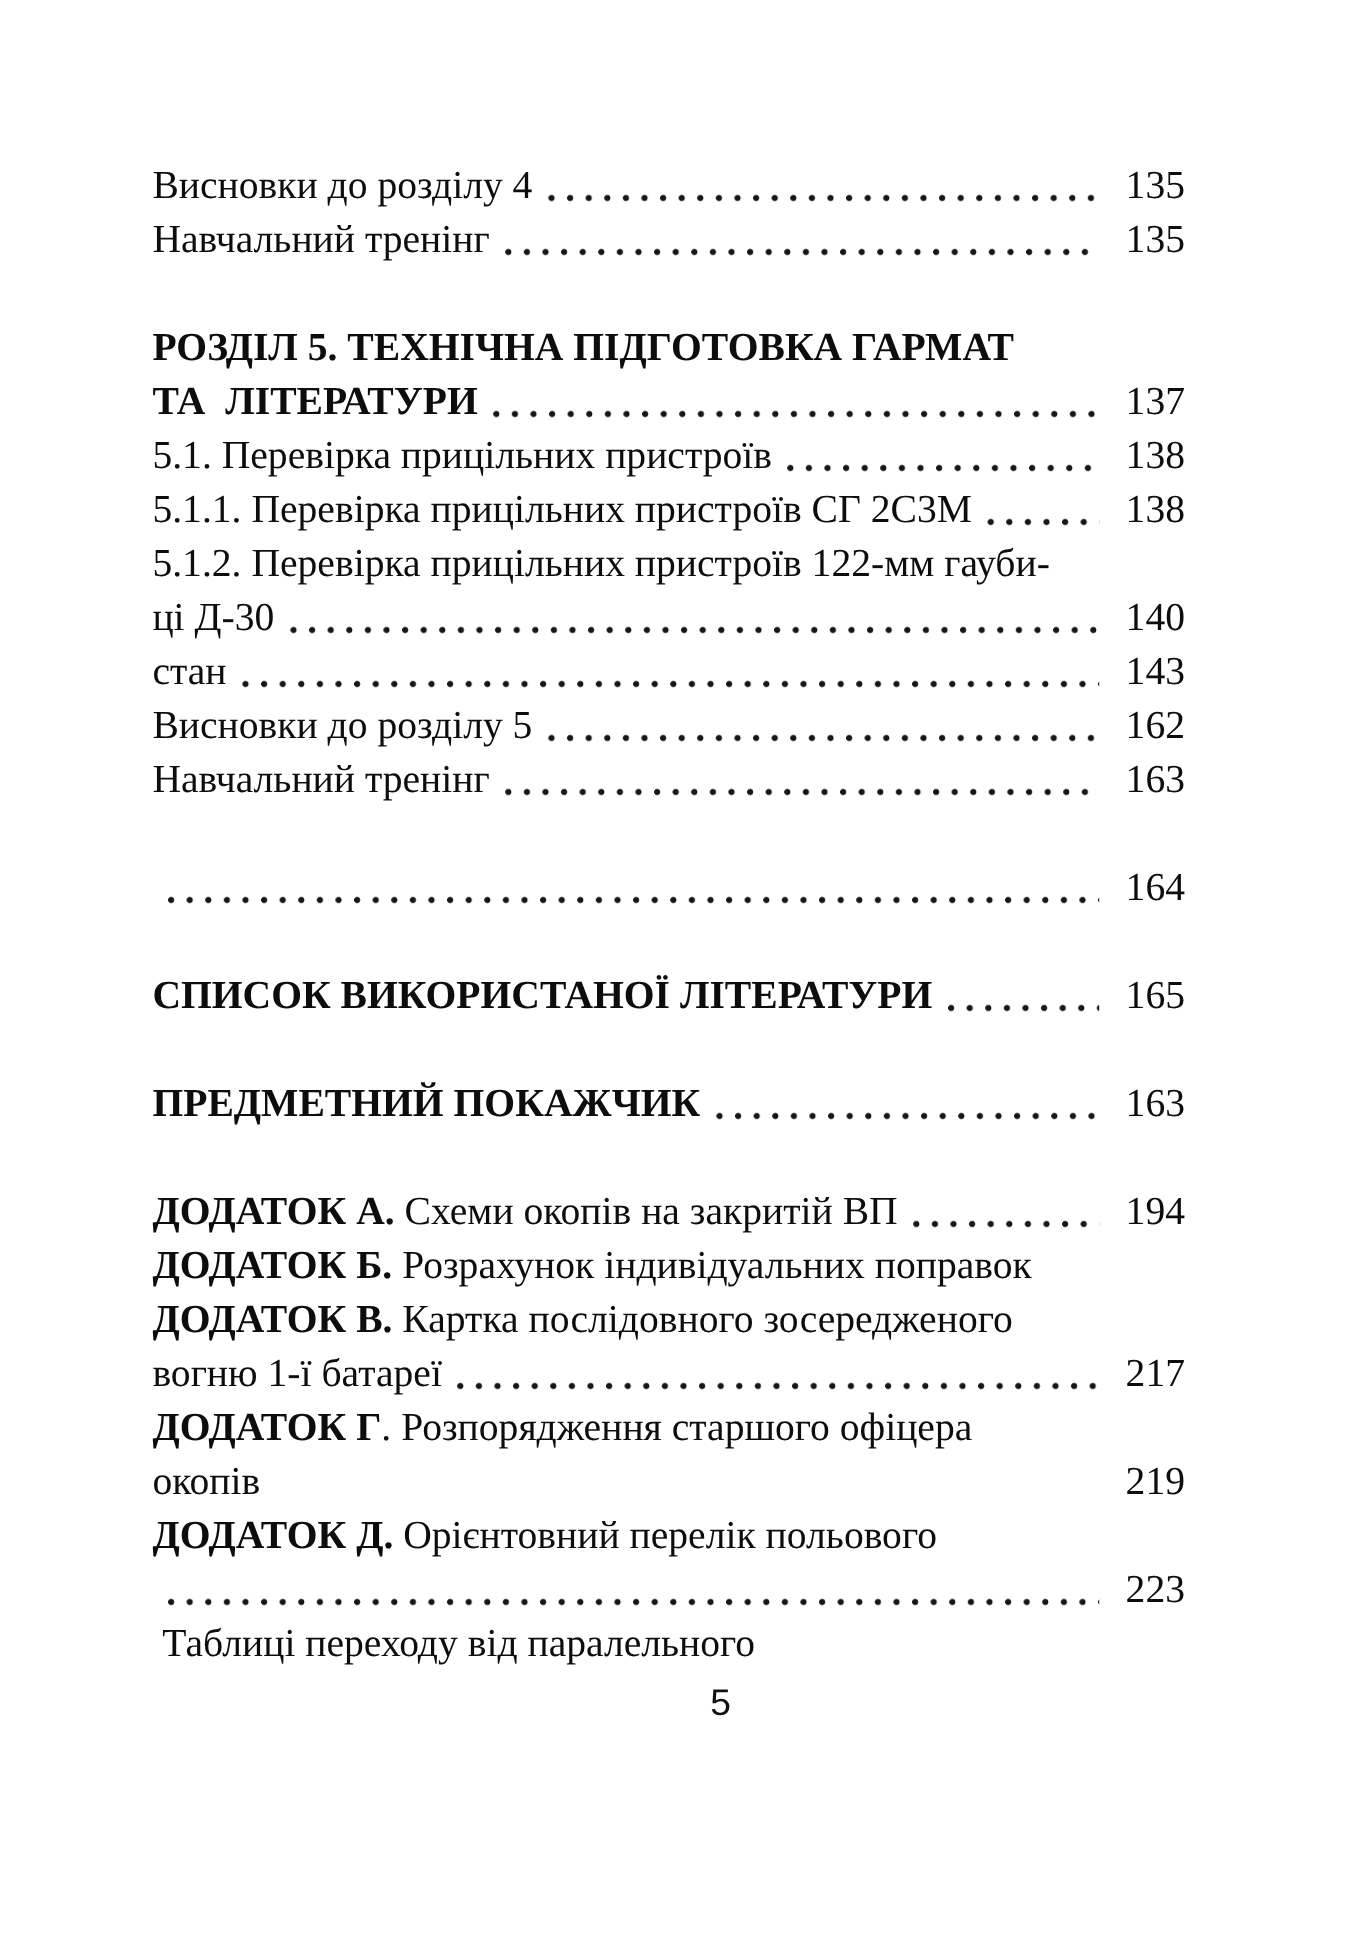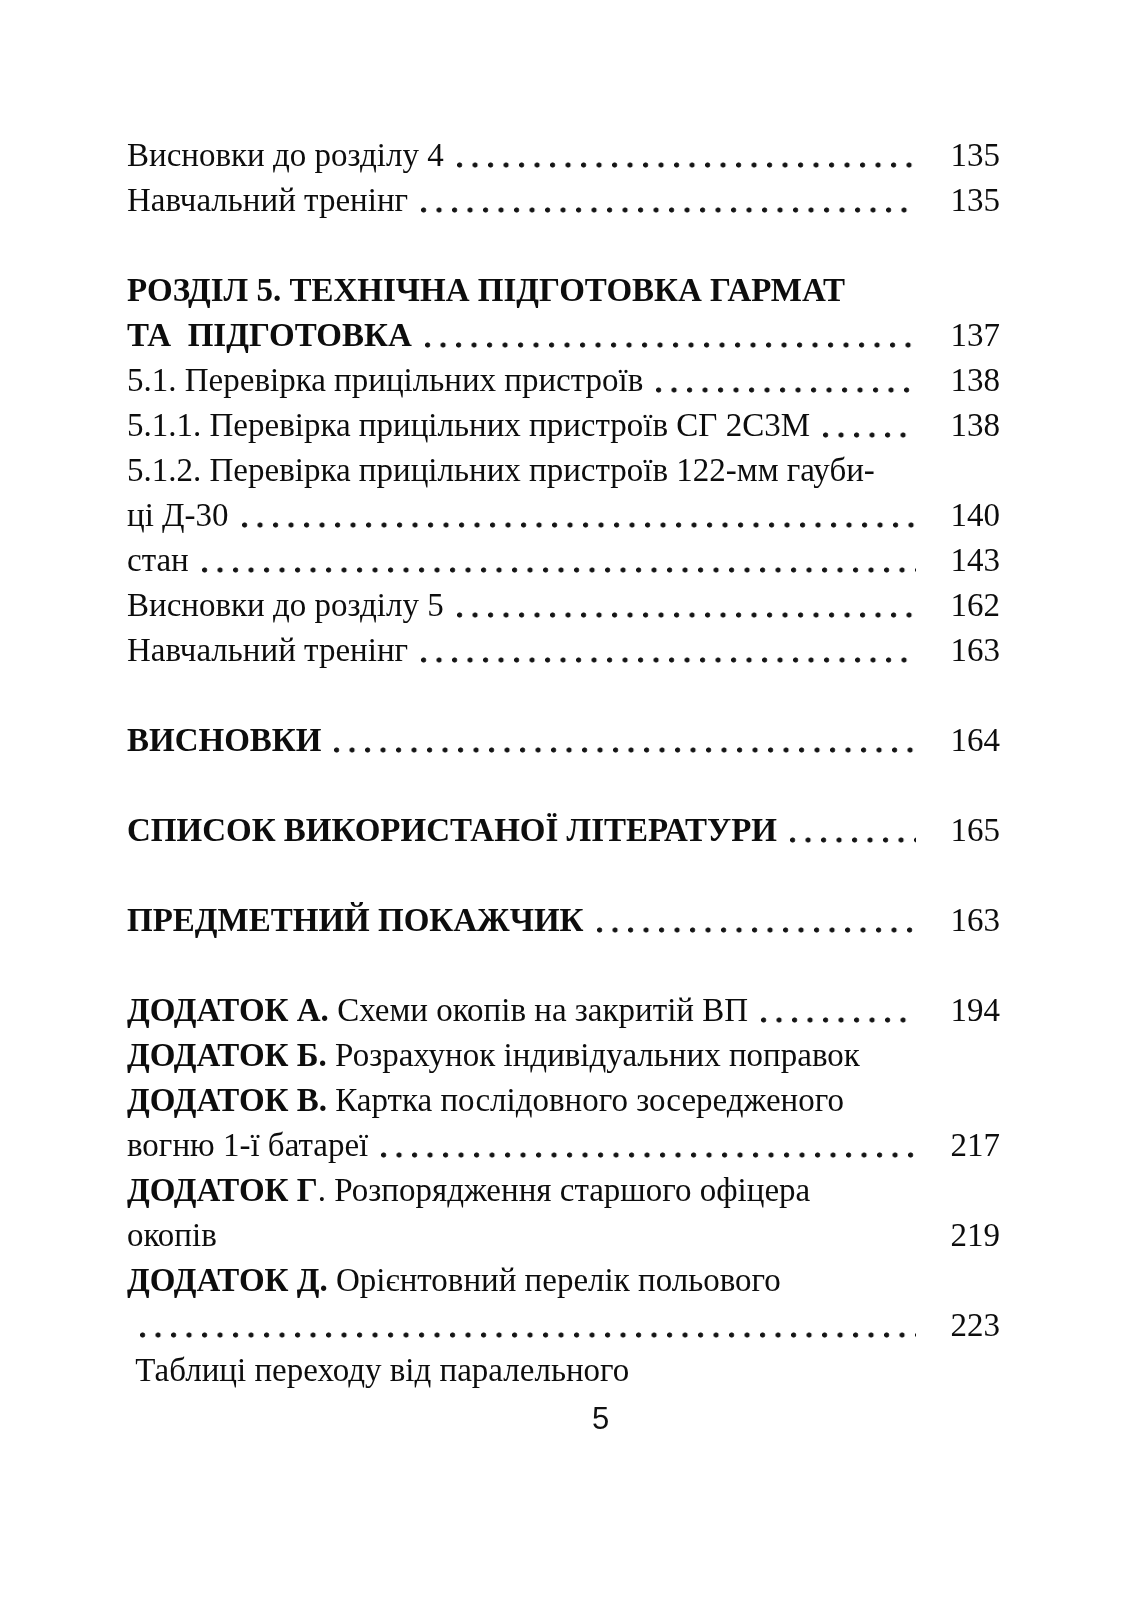--- a/index.html
+++ b/index.html
@@ -56,21 +56,21 @@
     background-size: 15.5px 6px;
     background-repeat: repeat-x;
     background-position: 4px calc(100% - 10px);
   }
   .leader.no-dots {
     background: none;
   }
   .pg {
     flex: 0 0 auto;
     min-width: 62px;
-    text-align: right;
+    text-align: left;
     font-weight: normal;
   }
   .footer {
     margin-top: 6px;
     text-align: center;
     position: relative;
     left: 37px;
     font-family: "Liberation Sans", "DejaVu Sans", sans-serif;
     font-size: 31px;
     line-height: 40px;
@@ -79,30 +79,30 @@
 </style>
 </head>
 <body>
 
 <div class="page">
   <div class="toc" id="toc">
       <div class="toc-line"><span class="toc-text">Висновки до розділу 4</span><span class="leader"></span><span class="pg">135</span></div>
       <div class="toc-line"><span class="toc-text">Навчальний тренінг</span><span class="leader"></span><span class="pg">135</span></div>
       <div class="toc-spacer"></div>
       <div class="toc-line"><span class="toc-bold">РОЗДІЛ 5. ТЕХНІЧНА ПІДГОТОВКА ГАРМАТ</span></div>
-      <div class="toc-line"><span class="toc-bold">ТА  ПІДГОТОВКА</span><span class="leader"></span><span class="pg">137</span></div>
+      <div class="toc-line"><span class="toc-bold">ТА  ЛІТЕРАТУРИ</span><span class="leader"></span><span class="pg">137</span></div>
       <div class="toc-line"><span class="toc-text">5.1. Перевірка прицільних пристроїв</span><span class="leader"></span><span class="pg">138</span></div>
       <div class="toc-line"><span class="toc-text">5.1.1. Перевірка прицільних пристроїв СГ 2С3М</span><span class="leader"></span><span class="pg">138</span></div>
       <div class="toc-line"><span class="toc-text">5.1.2. Перевірка прицільних пристроїв 122-мм гауби-</span></div>
       <div class="toc-line"><span class="toc-text">ці Д-30</span><span class="leader"></span><span class="pg">140</span></div>
       <div class="toc-line"><span class="toc-text">стан</span><span class="leader"></span><span class="pg">143</span></div>
       <div class="toc-line"><span class="toc-text">Висновки до розділу 5</span><span class="leader"></span><span class="pg">162</span></div>
       <div class="toc-line"><span class="toc-text">Навчальний тренінг</span><span class="leader"></span><span class="pg">163</span></div>
       <div class="toc-spacer"></div>
-      <div class="toc-line"><span class="toc-bold">ВИСНОВКИ</span><span class="leader"></span><span class="pg">164</span></div>
+      <div class="toc-line"><span class="leader"></span><span class="pg">164</span></div>
       <div class="toc-spacer"></div>
       <div class="toc-line"><span class="toc-bold">СПИСОК ВИКОРИСТАНОЇ ЛІТЕРАТУРИ</span><span class="leader"></span><span class="pg">165</span></div>
       <div class="toc-spacer"></div>
       <div class="toc-line"><span class="toc-bold">ПРЕДМЕТНИЙ ПОКАЖЧИК</span><span class="leader"></span><span class="pg">163</span></div>
       <div class="toc-spacer"></div>
       <div class="toc-line"><span class="toc-bold">ДОДАТОК А.</span><span class="toc-text"> Схеми окопів на закритій ВП</span><span class="leader"></span><span class="pg">194</span></div>
       <div class="toc-line"><span class="toc-bold">ДОДАТОК Б.</span><span class="toc-text"> Розрахунок індивідуальних поправок</span></div>
       <div class="toc-line"><span class="toc-bold">ДОДАТОК В.</span><span class="toc-text"> Картка послідовного зосередженого</span></div>
       <div class="toc-line"><span class="toc-text">вогню 1-ї батареї</span><span class="leader"></span><span class="pg">217</span></div>
       <div class="toc-line"><span class="toc-bold">ДОДАТОК Г</span><span class="toc-text">. Розпорядження старшого офіцера</span></div>

